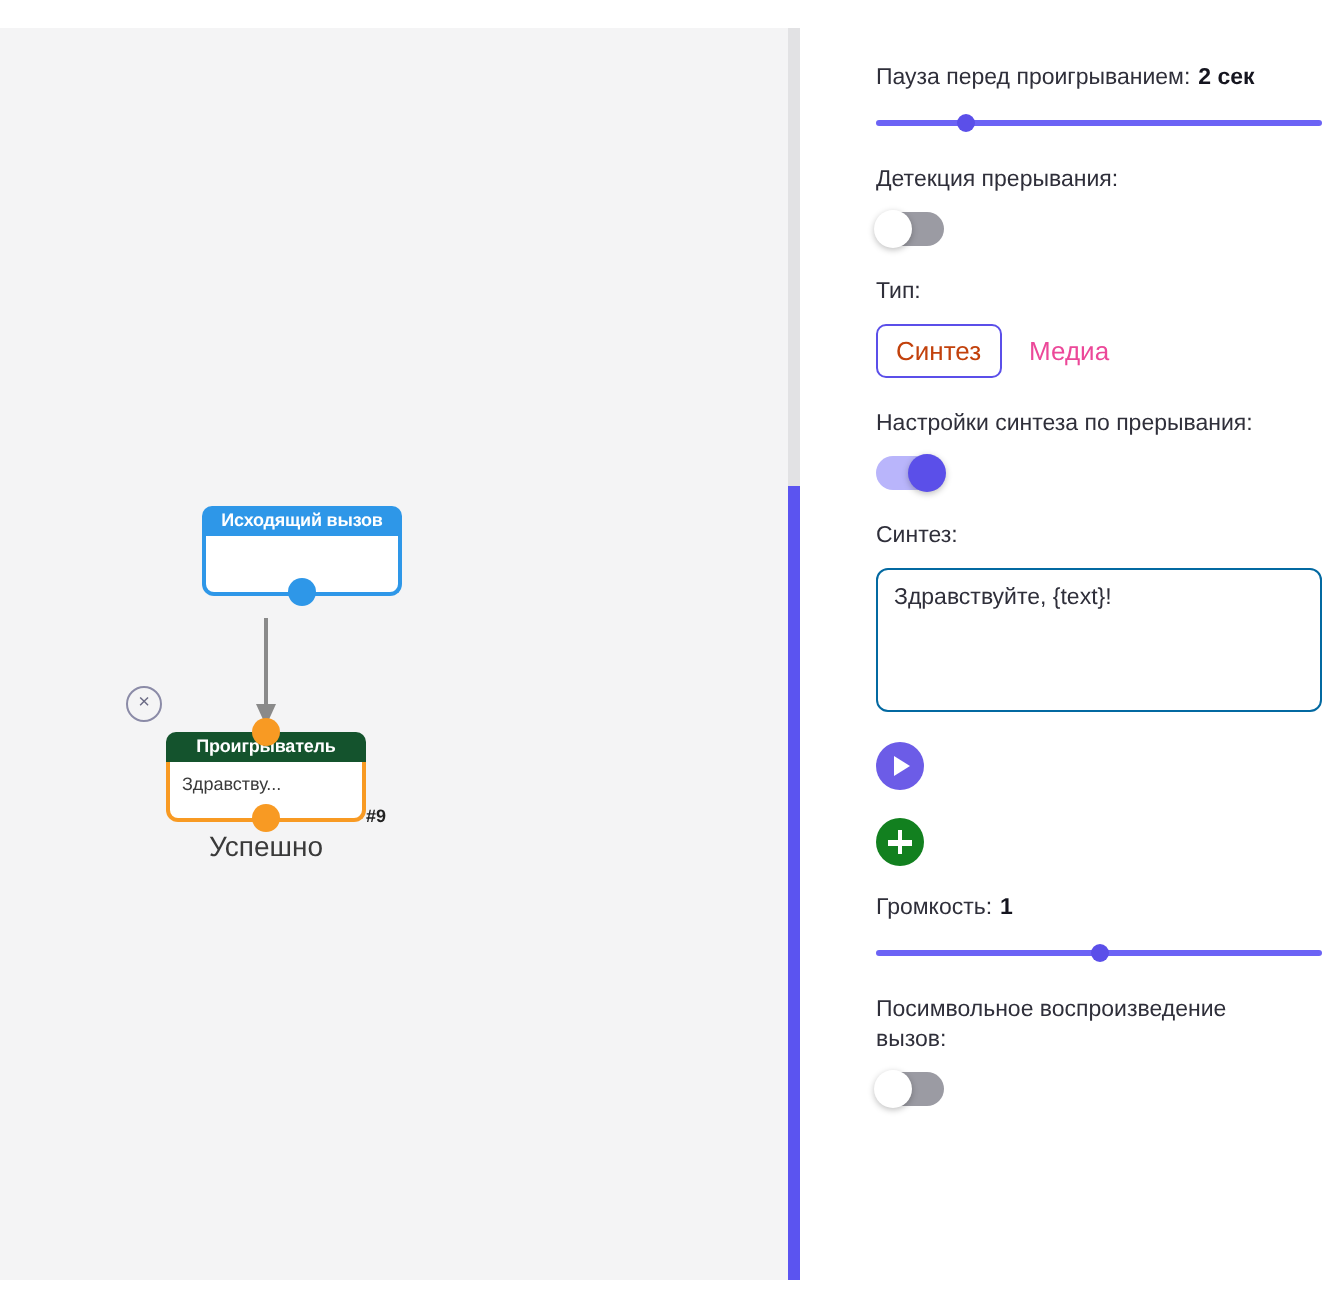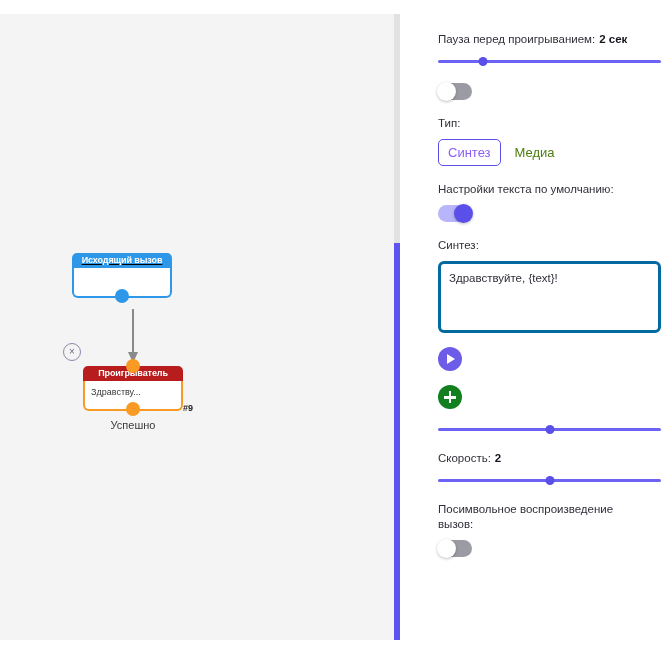--- a/index.html
+++ b/index.html
@@ -50,21 +50,21 @@
     border-style: solid;
     border-width: 0 2px 2px 2px;
     border-radius: 0 0 6px 6px;
     position: relative;
   }
   .node-blue .node-header { background: #2e97e8; }
   .node-blue .node-body {
     border-color: #2e97e8;
     height: 30px;
   }
-  .node-orange .node-header { background: #b91c1c; }
+  .node-orange .node-header { background: #14532d; }
   .node-orange .node-body {
     border-color: #f89a23;
     height: 30px;
   }
   .node-body-text {
     position: absolute;
     left: 6px;
     top: 6px;
     font-size: 9px;
     color: #3a3a3a;
@@ -99,21 +99,21 @@
   .dot-orange-out {
     width: 14px; height: 14px;
     background: #f89a23;
     bottom: -7px;
   }
   .node-out-label {
     position: absolute;
     left: 50%;
     transform: translateX(-50%);
     bottom: -22px;
-    font-size: 11px;
+    font-size: 14px;
     color: #3a3a3a;
     white-space: nowrap;
   }
 
   
   #edge-arrow {
     position: absolute;
     left: 125px;
     top: 295px;
     width: 16px;
@@ -236,36 +236,36 @@
     display: flex;
     align-items: center;
     gap: 12px;
     margin-bottom: 16px;
   }
   .type-tab {
     font-size: 13px;
     cursor: pointer;
   }
   .type-tab.active {
-    color: #8b5cf6;
+    color: #c2410c;
     border: 1px solid #5b4fe9;
     border-radius: 5px;
     padding: 5px 9px;
   }
   .type-tab.inactive {
-    color: #4d7c0f;
+    color: #ec4899;
     padding: 5px 2px;
   }
 
   
   #text-area {
     width: 100%;
     height: 72px;
     box-sizing: border-box;
-    border: 3px solid #0369a1;
+    border: 1px solid #0369a1;
     border-radius: 6px;
     padding: 7px 8px;
     font-family: "Liberation Sans", sans-serif;
     font-size: 11.5px;
     color: #2f2f3a;
     resize: none;
     outline: none;
     margin-bottom: 10px;
     line-height: 15px;
   }
@@ -309,21 +309,21 @@
 
   <svg id="edge-arrow" viewBox="0 0 16 56" xmlns="http://www.w3.org/2000/svg">
     <line x1="8" y1="0" x2="8" y2="46" stroke="#8a8a8a" stroke-width="2"></line>
     <polygon points="8,54 3,43 13,43" fill="#8a8a8a"></polygon>
   </svg>
 
   <div id="edge-delete">
     <span>×</span>
   </div>
 
-  <div class="node node-blue" style="left:72px; top:239px;text-decoration:underline;">
+  <div class="node node-blue" style="left:101px; top:239px;">
     <div class="node-header">Исходящий вызов</div>
     <div class="node-body">
       <div class="dot dot-blue-out"></div>
     </div>
   </div>
 
   <div class="node node-orange" style="left:83px; top:352px;">
     <div class="node-header">Проигрыватель</div>
     <div class="dot dot-orange-in" style="top:-7px;"></div>
     <div class="node-body">
@@ -345,35 +345,36 @@
     <div class="field-label">
       <span>Пауза перед проигрыванием:</span><span class="value">2 сек</span>
     </div>
     <div class="slider">
       <div class="slider-track"></div>
       <div class="slider-thumb" style="left:20%;"></div>
     </div>
   </div>
 
   <div class="block">
+    <div class="field-label">Детекция прерывания:</div>
     <div class="toggle off">
       <div class="knob"></div>
     </div>
   </div>
 
   <div class="block">
     <div class="field-label">Тип:</div>
     <div id="type-tabs">
       <div class="type-tab active">Синтез</div>
       <div class="type-tab inactive">Медиа</div>
     </div>
   </div>
 
   <div class="block">
-    <div class="field-label">Настройки текста по умолчанию:</div>
+    <div class="field-label">Настройки синтеза по прерывания:</div>
     <div class="toggle on">
       <div class="knob"></div>
     </div>
   </div>
 
   <div class="block">
     <div class="field-label">Синтез:</div>
     <textarea id="text-area" placeholder="Введите текст" style="">Здравствуйте, {text}!</textarea>
     <div class="round-btn" id="play-button">
       <span class="glyph"></span>
@@ -381,35 +382,29 @@
   </div>
 
   <div class="block">
     <div class="round-btn" id="add-alt-text-button">
       <span class="glyph-h"></span>
       <span class="glyph-v"></span>
     </div>
   </div>
 
   <div class="block">
+    <div class="field-label">
+      <span>Громкость:</span><span class="value">1</span>
+    </div>
     <div class="slider">
       <div class="slider-track"></div>
       <div class="slider-thumb" style="left:50%;"></div>
     </div>
   </div>
 
-  <div class="block">
-    <div class="field-label">
-      <span>Скорость:</span><span class="value">2</span>
-    </div>
-    <div class="slider">
-      <div class="slider-track"></div>
-      <div class="slider-thumb" style="left:50%;"></div>
-    </div>
-  </div>
 
   <div class="block">
     <div class="field-label" style="width:190px;">Посимвольное воспроизведение вызов:</div>
     <div class="toggle off">
       <div class="knob"></div>
     </div>
   </div>
 
 </div>
 

